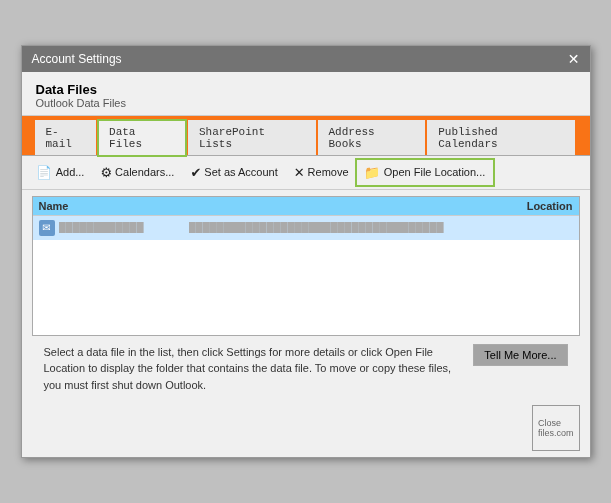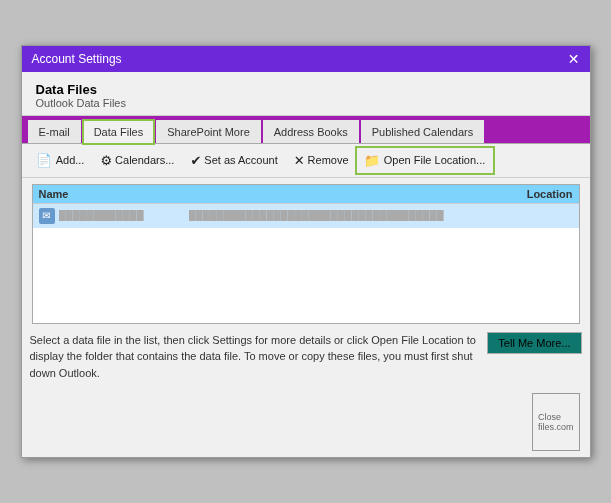--- a/index.html
+++ b/index.html
@@ -13,21 +13,21 @@
       font-family: 'Segoe UI', Tahoma, Arial, sans-serif;
       font-size: 12px;
     }
     .window {
       width: 570px;
       background: #f0f0f0;
       border: 1px solid #999;
       box-shadow: 2px 2px 8px rgba(0,0,0,0.4);
     }
     .title-bar {
-      background: #6d28d9;
+      background: #737373;
       color: #fff;
       padding: 6px 10px;
       display: flex;
       align-items: flex-start;
       justify-content: space-between;
       font-size: 12px;
     }
     .title-bar-close {
       cursor: pointer;
       font-size: 14px;
@@ -45,23 +45,24 @@
       font-size: 13px;
     }
     .section-header .subtitle {
       color: #555;
       font-size: 11px;
     }
     
     .tabs-row {
       display: flex;
       border-bottom: 1px solid #aaa;
-      background: #a21caf;
-      padding: 0 6px;
+      background: #f97316;
+      padding: 0 13px;
       padding-top: 4px;
+      font-family: Liberation Mono, monospace;
     }
     .tab {
       padding: 5px 10px;
       font-size: 11px;
       cursor: pointer;
       border: 1px solid transparent;
       border-bottom: none;
       margin-right: 2px;
       background: #e8e8e8;
       color: #333;
@@ -154,48 +155,48 @@
       color: #aaa;
       font-size: 10px;
       overflow: hidden;
       text-overflow: ellipsis;
       white-space: nowrap;
     }
     
     .bottom-info {
       display: flex;
       align-items: flex-start;
-      margin: 8px 8px;
+      margin: 8px 22px;
       gap: 10px;
     }
     .info-text {
       flex: 1;
       font-size: 11px;
       color: #333;
       line-height: 1.5;
     }
     .tell-more-btn {
       padding: 4px 10px;
-      background: #0f766e;
+      background: #a3a3a3;
       border: 1px solid #aaa;
       font-size: 11px;
       cursor: pointer;
       white-space: nowrap;
     }
     
     .watermark-area {
       display: flex;
       justify-content: flex-end;
       padding: 4px 10px 6px;
       font-size: 9px;
       color: #888;
     }
     .watermark-box {
       border: 1px solid #999;
-      padding: 18px 5px;
+      padding: 12px 5px;
       font-size: 9px;
       color: #666;
     }
   </style>
 </head>
 <body>
 
 <div class="window">
 
   <div class="title-bar">
@@ -204,21 +205,21 @@
   </div>
 
   <div class="section-header">
     <div class="title">Data Files</div>
     <div class="subtitle">Outlook Data Files</div>
   </div>
 
   <div class="tabs-row">
     <div class="tab">E-mail</div>
     <div class="tab active">Data Files</div>
-    <div class="tab">SharePoint More</div>
+    <div class="tab">SharePoint Lists</div>
     <div class="tab">Address Books</div>
     <div class="tab">Published Calendars</div>
   </div>
 
   <div class="toolbar">
     <button class="toolbar-btn">
       <span class="btn-icon">📄</span>
       <span>Add...</span>
     </button>
     <button class="toolbar-btn">

